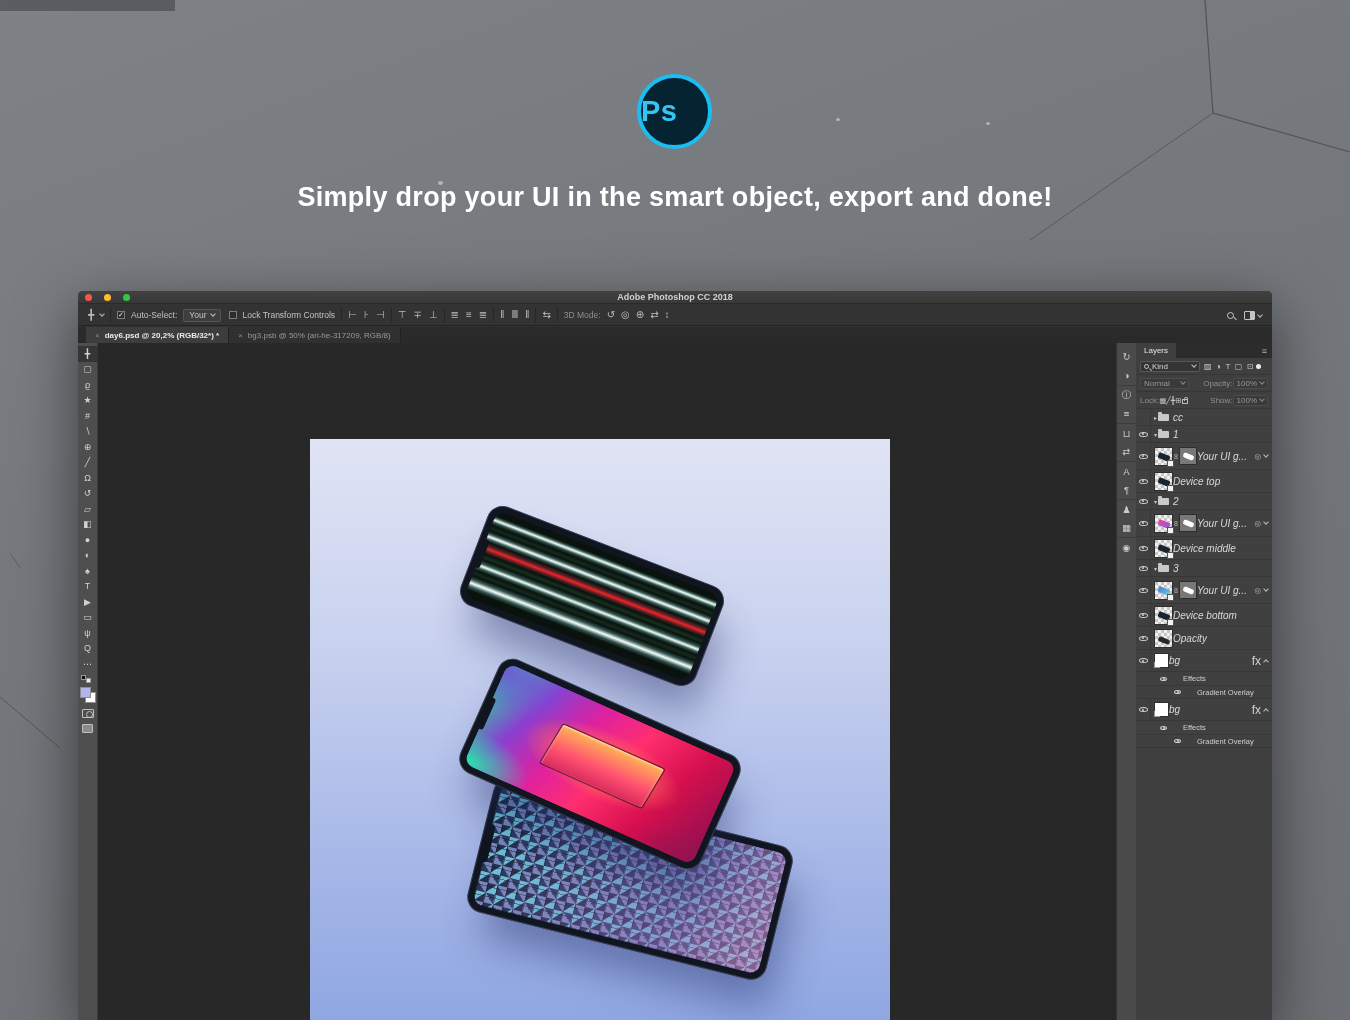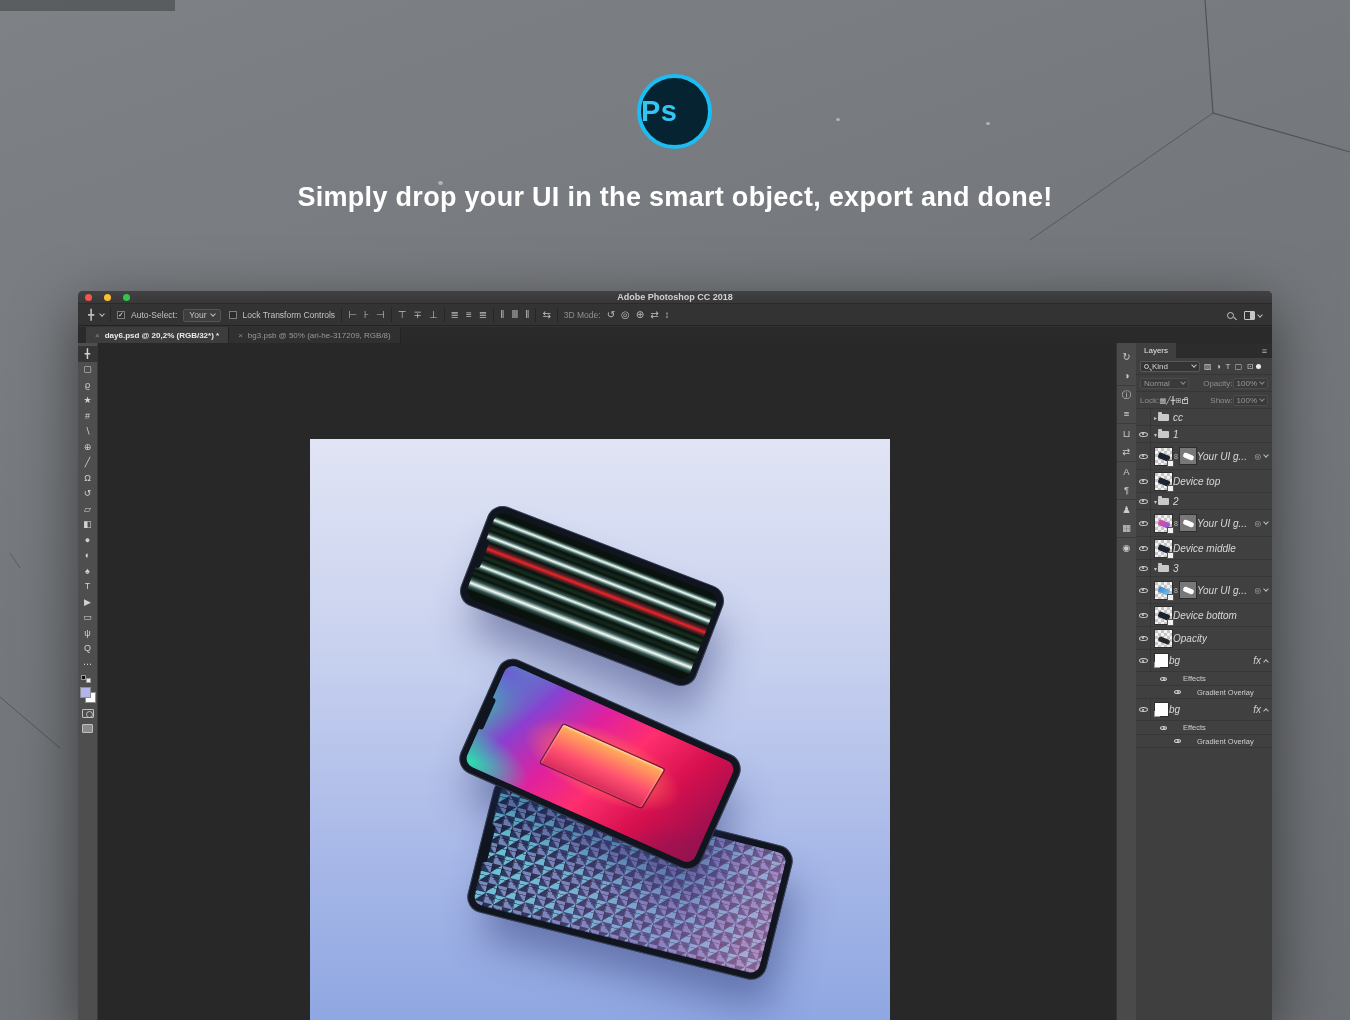--- a/index.html
+++ b/index.html
@@ -169,21 +169,21 @@
     border:1px solid #555; z-index:2; }
   .linkchain { font-size:7px; color:#b8b8b8; margin:0 1px; flex:none; }
   .maskthumb { width:18px; height:18px; flex:none; background:#787878; border:1px solid #2e2e2e; position:relative; }
   .maskthumb::after { content:""; position:absolute; left:3px; top:6px; width:11px; height:5px;
     border-radius:2px; background:#fdfdfd; transform:rotate(22deg); }
   .row-right { margin-left:auto; display:flex; align-items:center; gap:3px; padding-right:4px; color:#bdbdbd; }
   .so-clip { font-size:7.5px; color:#b5b5b5; }
   .bgthumb { width:15px; height:15px; background:#ffffff; border:1px solid #2e2e2e; flex:none; margin-left:3px; position:relative; }
   .bgthumb::after { content:""; position:absolute; left:-1px; bottom:-1px; width:5px; height:5px;
     border-left:1.5px solid #9a9a9a; border-bottom:1.5px solid #9a9a9a; }
-  .fx { font-style:italic; font-size:10px; color:#cfcfcf; }
+  .fx { font-size:12px; color:#cfcfcf; }
   .lrow.h-group { height:17px; }
   .lrow.h-smart { height:27px; }
   .lrow.h-item { height:23px; }
   .lrow.h-bg { height:22px; }
   .lrow.h-fxhead { height:14px; }
   .lrow.h-fxitem { height:13px; }
   .ind1 { padding-left:24px; } .ind2 { padding-left:38px; }
   .fxrow-label { font-size:7.5px; color:#cfcfcf; margin-left:16px; }
 </style>
 </head>

